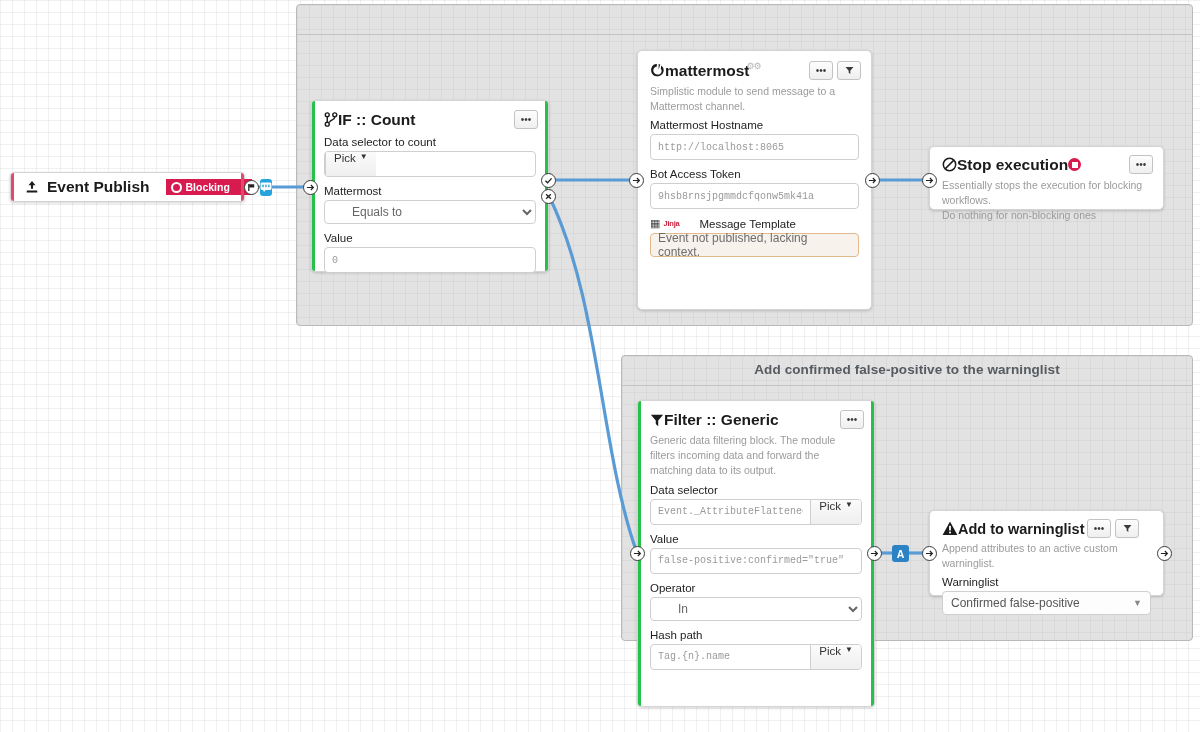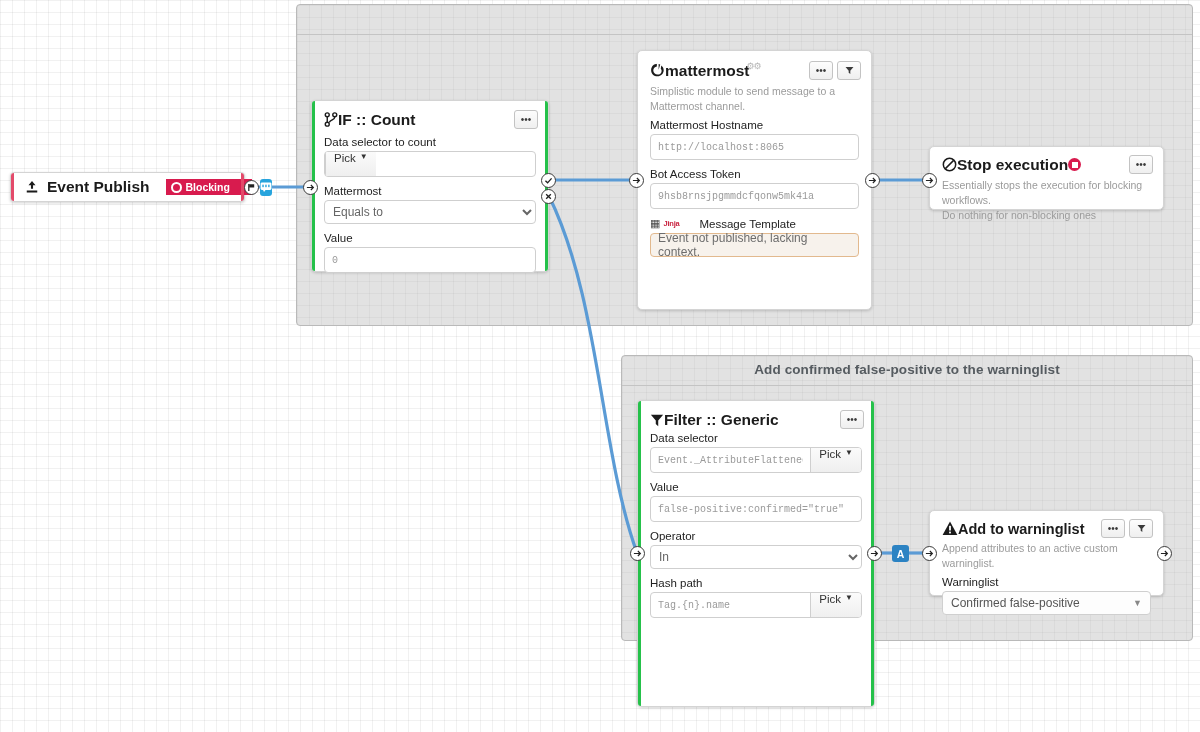--- a/index.html
+++ b/index.html
@@ -92,21 +92,21 @@
   .pick{
     border-left:1px solid #cfcfcf;
     background:linear-gradient(#fbfbfb,#efefef);
     font-size:11.5px;color:#333;
     display:flex;align-items:flex-start;padding:0 8px;white-space:nowrap;
   }
   select.sel{
     width:100%;height:24px;box-sizing:border-box;
     border:1px solid #cfcfcf;border-radius:4px;background:#fff;
     font-family:"Liberation Sans", sans-serif;
-    font-size:12px;color:#666;padding:0 4px;
+    font-size:12px;color:#666;padding:0 23px;
     -webkit-appearance:menulist;appearance:menulist;
   }
   .jinja-box{
     border:1px solid #e2b98e;border-radius:4px;background:#f7f2ec;
     height:22px;display:flex;align-items:center;padding:0 7px;
     font-size:12px;color:#6d6d6d;
   }
   .fake-select{
     border:1px solid #cfcfcf;border-radius:4px;background:#fdfdfd;
     height:24px;display:flex;align-items:center;padding:0 8px;
@@ -371,20 +371,21 @@
     <div class="node-head">
       <span style="display:flex;align-items:center;">
         <svg width="14" height="14" viewBox="0 0 16 16">
             <path d="M1 2 L15 2 L9.4 8.6 L9.4 15 L6.6 12.6 L6.6 8.6 Z" fill="#1b1b1b"></path>
           </svg>
       </span>
       <span class="node-title">Filter :: Generic</span>
       <span class="head-spacer"></span>
       <span class="hdr-btn">•••</span>
     </div>
+    <div class="node-desc">Generic data filtering block. The module filters incoming data and forward the matching data to its output.</div>
 
 
     <div class="field">
       <span class="field-label">Data selector</span>
       <div class="ctl">
         <input readonly="" placeholder="Event._AttributeFlattened.{n}" style="">
         <span class="pick">
           <span>Pick</span>
           <span style="margin-left:4px;font-size:8px;">▼</span>
         </span>
@@ -422,21 +423,21 @@
       </svg>
   </div>
   <div class="port" style="left:867px;top:546px;">
     <svg width="9" height="9" viewBox="0 0 10 10">
         <path d="M1 5 L8 5 M5.4 2.2 L8.2 5 L5.4 7.8" stroke="#222" stroke-width="1.3" fill="none"></path>
       </svg>
   </div>
   <div class="abadge" style="left:892px;top:545px;">A</div>
 
   <div class="node" style="left:929px;top:510px;width:235px;height:86px;">
-    <div class="node-head" style="padding:8px 10px 2px 12px;">
+    <div class="node-head" style="padding:8px 24px 2px 12px;">
       <span style="display:flex;align-items:center;">
         <svg width="16" height="15" viewBox="0 0 16 15">
             <path d="M8 0.6 L15.4 14 L0.6 14 Z" fill="#1b1b1b"></path>
             <rect x="7.1" y="4.8" width="1.8" height="4.7" fill="#fff"></rect>
             <rect x="7.1" y="10.6" width="1.8" height="1.8" fill="#fff"></rect>
           </svg>
       </span>
       <span class="node-title sm">Add to warninglist</span>
       <span class="head-spacer"></span>
       <span class="hdr-btn">•••</span>

